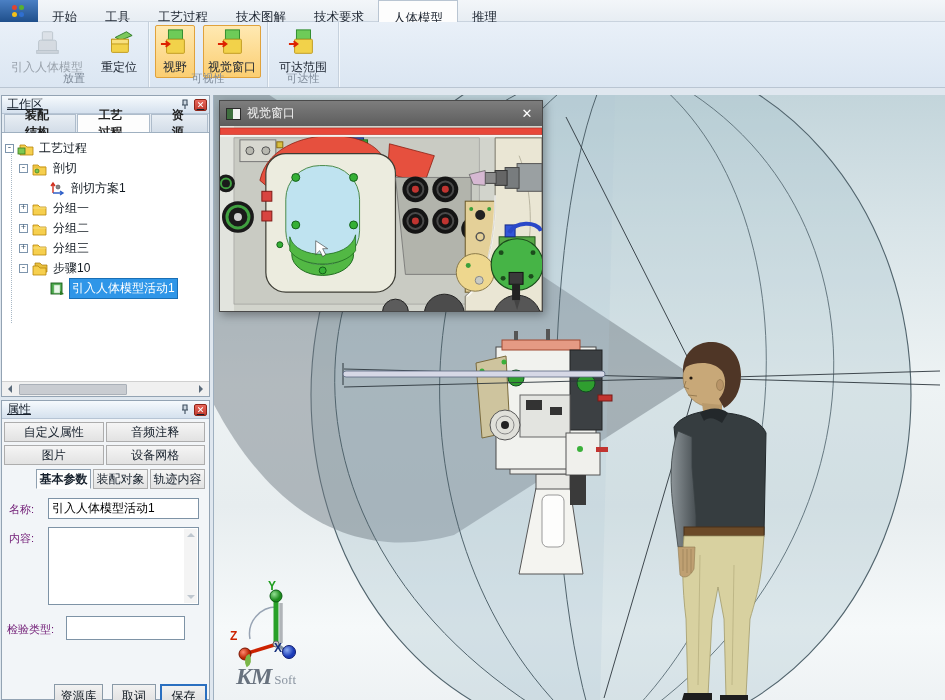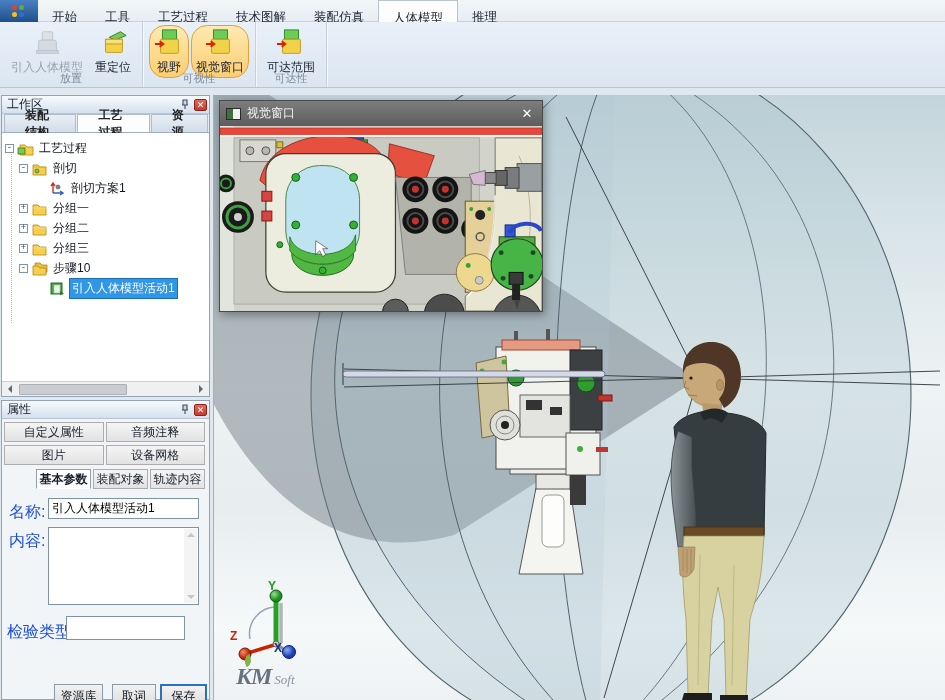--- a/index.html
+++ b/index.html
@@ -8,34 +8,34 @@
   
   .tabbar { position:absolute; left:0; top:0; width:945px; height:22px; background:linear-gradient(#f3f6f9,#e7edf3); border-bottom:1px solid #c9d3de; display:flex; align-items:stretch; }
   .applogo { width:38px; height:22px; background:linear-gradient(#4b80c4,#1f4f8b); display:flex; align-items:center; justify-content:center; }
   .applogo .dots { width:14px; height:12px; display:grid; grid-template-columns:6px 6px; grid-gap:1px; }
   .applogo .dots i { width:5px; height:5px; border-radius:50%; }
   .rtab { padding:17px 14px; font-size:12.5px; color:#1c2430; display:flex; align-items:center; cursor:default; }
   .rtab.active { background:#fdfdfd; border:1px solid #b9c5d2; border-bottom:none; }
 
   
   .ribbon { position:absolute; left:0; top:22px; width:945px; height:66px; background:linear-gradient(#e9f0f8,#dbe6f2); border-bottom:1px solid #b9c5d2; display:flex; }
-  .rgroup { position:relative; height:100%; padding:3px 6px 14px 6px; display:flex; align-items:flex-start; gap:2px; border-right:1px solid #c6d1dd; box-shadow:1px 0 0 #f4f8fc; }
+  .rgroup { position:relative; height:100%; padding:3px 6px 14px 6px; display:flex; align-items:flex-start; gap:8px; border-right:1px solid #c6d1dd; box-shadow:1px 0 0 #f4f8fc; }
   .rgroup-label { position:absolute; left:0; right:0; bottom:1px; text-align:center; font-size:11px; color:#7e8a98; }
   .rbtn { min-width:40px; padding:2px 4px 1px 4px; display:flex; flex-direction:column; align-items:center; border:1px solid transparent; border-radius:2px; }
   .rbtn .ric { width:30px; height:30px; }
   .rbtn .rlab { font-size:12px; color:#1c2430; white-space:nowrap; margin-top:1px; }
-  .rbtn.active { background:linear-gradient(#ffe9b2,#fbce72); border-color:#e0a23c;border-radius:16px; }
+  .rbtn.active { background:linear-gradient(#ffe9b2,#fbce72); border-color:#e0a23c; }
   .rbtn.disabled .rlab { color:#9aa3ad; }
   .rbtn.disabled .ric { opacity:.55; }
 
   
   .main { position:absolute; left:0; top:88px; width:945px; height:612px; background:#dfe7ef; }
 
   .panel { position:absolute; left:1px; width:209px; background:#f2f5f8; border:1px solid #93a3b3; }
-  .ptitle { height:18px; background:linear-gradient(#f6fafd,#d5e1ee); border-bottom:1px solid #b6c4d4; display:flex; align-items:center; font-size:12px; color:#16202c; padding-left:5px; }
+  .ptitle { height:18px; background:linear-gradient(#f6fafd,#d5e1ee); border-bottom:1px solid #b6c4d4; display:flex; align-items:center; font-size:12px; color:#16202c; padding-left:5px;text-decoration:underline; }
   .ptools { margin-left:auto; display:flex; align-items:center; gap:3px; padding-right:2px; }
   .pin { width:12px; height:12px; }
   .redx { width:13px; height:12px; background:linear-gradient(#e8685c,#c23c30); border:1px solid #8e2418; color:#fff; font-size:9px; line-height:10px; text-align:center; border-radius:2px; }
 
   
   .ws { top:7px; height:302px; }
   .wtabs { height:19px; display:flex; background:#e4ebf2; border-bottom:1px solid #9fb0c0; padding-left:2px; }
   .wtab { padding:0 20px; font-size:12px; font-weight:bold; color:#222; display:flex; align-items:center; background:linear-gradient(#e8eef4,#d3dde8); border:1px solid #aebccb; border-bottom:none; margin-right:1px; }
   .wtab.active { background:#fdfdfd; position:relative; top:0; }
   .tree { position:relative; height:248px; background:#fff; border-top:1px solid #fff; overflow:hidden; font-size:12px; }
@@ -54,21 +54,21 @@
   .harr.r i { border-left-color:#5a6a7a; margin-right:-3px; }
   .hthumb { width:108px; height:11px; background:#c9ccd1; border:1px solid #aab0b8; border-radius:1px; margin-left:2px; }
   .hspace { flex:1; }
 
   
   .props { top:312px; height:300px; }
   .prow { display:flex; padding:0 2px; margin-top:3px; }
   .ptab { flex:1; height:20px; display:flex; align-items:center; justify-content:center; font-size:12px; color:#16202c; background:linear-gradient(#f5f5f5,#e2e2e2); border:1px solid #adadad; margin-right:2px; }
   .prow3 { margin-top:4px;padding-left:34px; }
   .ptab.active { background:#fdfdfd; font-weight:bold; border-color:#8fa0b0; border-bottom-color:#fdfdfd; }
-  .field { position:absolute; font-size:16px; color:#1d4ed8; }
+  .field { position:absolute; font-size:11px; color:#701a75; }
   .finput { position:absolute; border:1px solid #7e93a6; background:#fff; font-size:12px; font-family:"Liberation Sans",sans-serif; padding:0 3px; }
   .farea { position:absolute; border:1px solid #7e93a6; background:#fff; }
   .farea .rail { position:absolute; right:1px; top:1px; bottom:1px; width:13px; background:#f4f4f4; display:flex; flex-direction:column; justify-content:space-between; align-items:center; padding:2px 0; }
   .rail i { width:0; height:0; border:4px solid transparent; opacity:.5; }
   .rail .up { border-bottom-color:#8a9aaa; margin-top:-2px; }
   .rail .dn { border-top-color:#8a9aaa; margin-bottom:-2px; }
   .pbtn { position:absolute; height:24px; background:linear-gradient(#f2f2f2,#dcdcdc); border:1px solid #8a9aa8; font-size:12px; color:#101820; text-align:center; line-height:22px; }
   .pbtn.save { border:2px solid #2a6fc0; line-height:20px; }
 
   
@@ -87,39 +87,39 @@
 
   
   .axes { position:absolute; left:18px; top:486px; width:90px; height:92px; }
   .axlab { position:absolute; font-size:12px; font-weight:bold; }
   .ax-y { left:36px; top:-2px; color:#1f9e1f; }
   .ax-z { left:-2px; top:48px; color:#cc2200; }
   .ax-x { left:42px; top:60px; color:#16307e; }
   .kmlogo { position:absolute; left:22px; top:568px; display:flex; align-items:flex-end; }
   .km { font-family:"Liberation Serif",serif; font-style:italic; font-weight:bold; font-size:24px; color:#68727e; letter-spacing:-1px; position:relative; }
   .kmleaf { position:absolute; left:30px; top:560px; width:8px; height:11px; background:#7ab648; border-radius:90% 0 90% 0; transform:rotate(-25deg); }
-  .soft { font-family:"Liberation Serif",serif; font-style:italic; font-size:13px; color:#8a94a0; margin-left:3px; margin-bottom:2px; }
+  .soft { font-family:"Liberation Serif",serif; font-size:13px; color:#8a94a0; margin-left:3px; margin-bottom:2px; }
 </style>
 </head>
 <body>
 
 <div class="tabbar">
   <div class="applogo">
     <span class="dots">
       <i style="background:#e04430"></i>
         <i style="background:#58b030"></i>
         <i style="background:#f4c018"></i>
         <i style="background:#2f6fd0"></i>
     </span>
   </div>
   <div class="rtab">开始</div>
   <div class="rtab">工具</div>
   <div class="rtab">工艺过程</div>
   <div class="rtab">技术图解</div>
-  <div class="rtab">装配仿真</div>
+  <div class="rtab">技术要求</div>
   <div class="rtab active">人体模型</div>
   <div class="rtab">推理</div>
 </div>
 
 <div class="ribbon">
   <div class="rgroup">
     <div class="rbtn disabled">
       <svg class="ric" viewBox="0 0 32 32">
         <rect x="11" y="4" width="11" height="9" rx="1" fill="#d4d8dc" stroke="#9aa4ac"></rect>
         <rect x="7" y="13" width="19" height="13" rx="2" fill="#c9cdd1" stroke="#9aa4ac"></rect>

